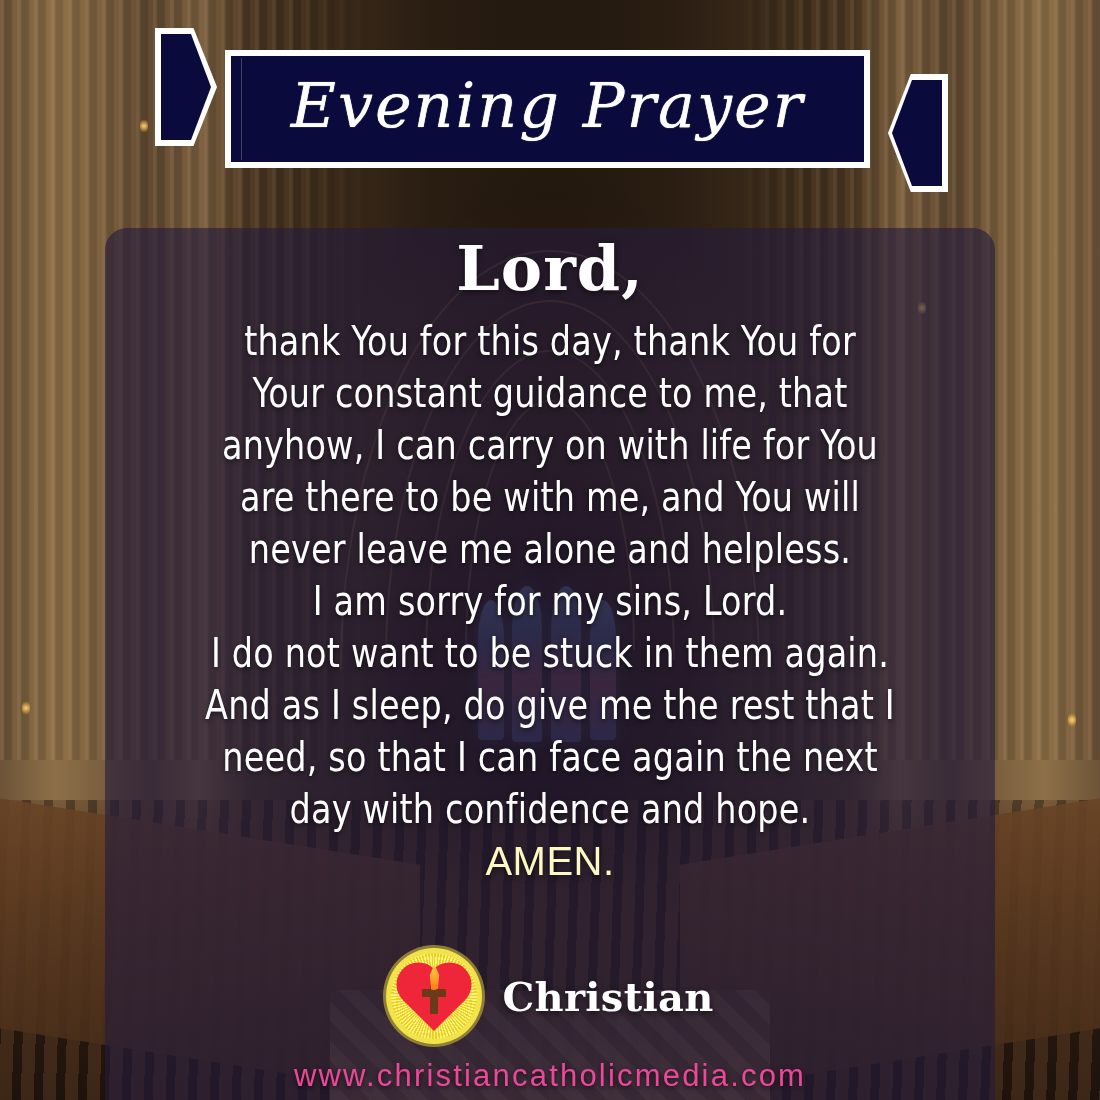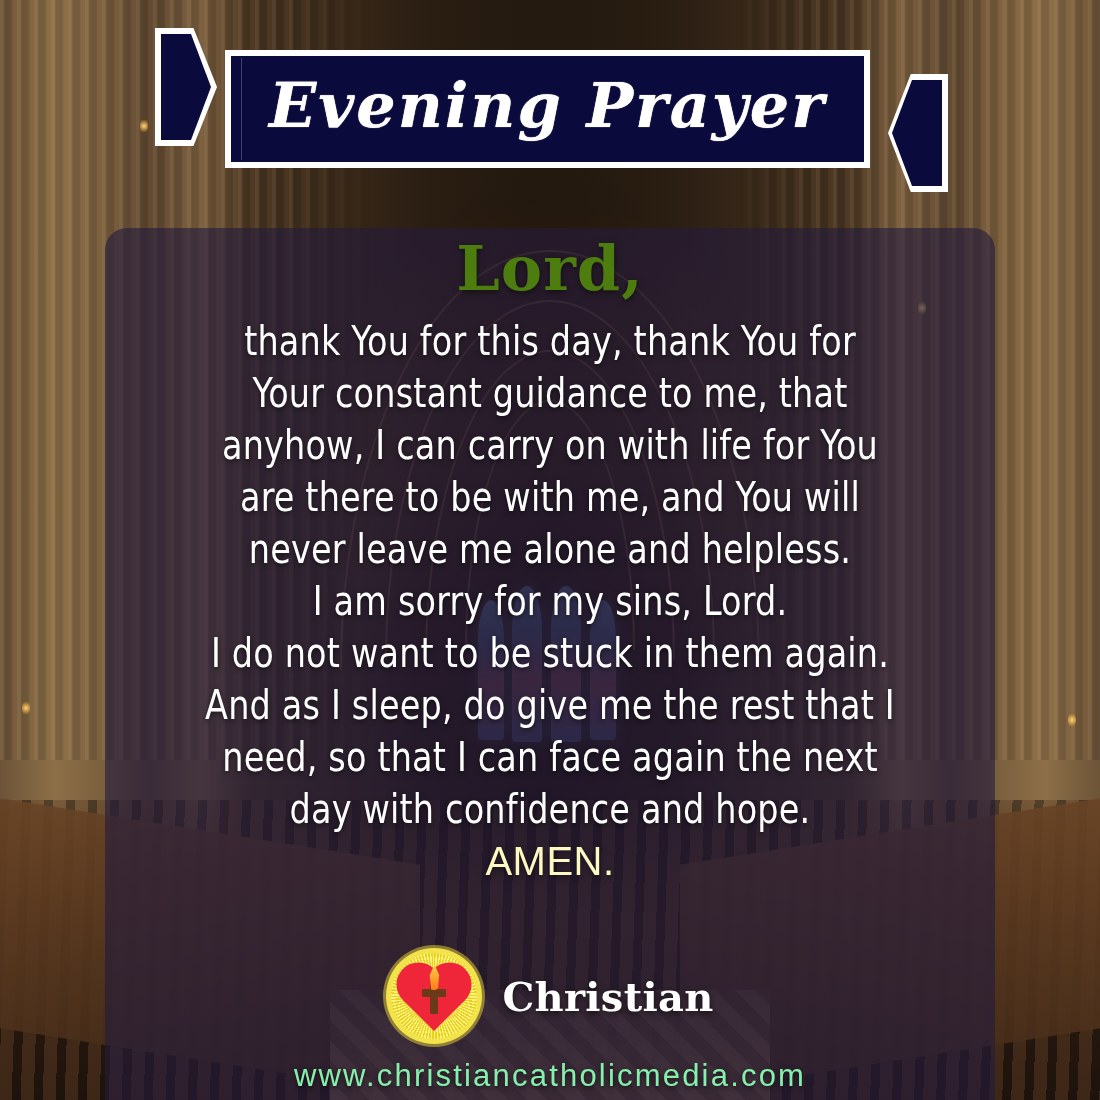--- a/index.html
+++ b/index.html
@@ -107,30 +107,30 @@
     position:absolute; left:225px; top:50px; width:645px; height:118px;
     background:#0a0a3c; border:6px solid #ffffff;
   }
   .banner::after{
     content:""; position:absolute; left:10px; top:2px; bottom:2px; width:1px;
     background:rgba(255,255,255,.22);
   }
   .banner-title{
     position:absolute; inset:0; display:flex; align-items:center; justify-content:center;
     color:#ffffff; font-family:"DejaVu Serif", serif; font-style:italic;
-    font-size:62px; font-weight:700; letter-spacing:2px; line-height:1;
+    font-size:62px; font-weight:400; letter-spacing:2px; line-height:1;
     padding-bottom:6px;
     text-shadow:0 0 1px rgba(255,255,255,.9);
   }
 
   
   .prayer{ position:absolute; left:105px; top:236px; width:890px; text-align:center; }
 
   .lord{
-    color:#4d7c0f; font-family:"DejaVu Serif", serif; font-weight:700;
+    color:#ffffff; font-family:"DejaVu Serif", serif; font-weight:700;
     font-size:62px; line-height:1.05; letter-spacing:1px; margin-bottom:14px;
     text-shadow:0 2px 6px rgba(0,0,0,.55);
   }
   .body-lines{
     color:#fff;
     font-family:"Liberation Sans Narrow","DejaVu Sans Condensed","Liberation Sans",sans-serif;
     font-stretch:condensed;
     font-size:40px; line-height:52px; letter-spacing:.2px;
     text-shadow:0 2px 6px rgba(0,0,0,.55);
     transform:scaleX(.93); transform-origin:center top;
@@ -178,21 +178,21 @@
 
   .brand-text{
     color:#fff; font-family:"DejaVu Serif", serif; font-weight:700;
     font-size:40px; line-height:43px; letter-spacing:.3px;
     text-shadow:0 2px 6px rgba(0,0,0,.6);
   }
   .brand-text span{ display:block; }
 
   .url{
     position:absolute; left:0; right:0; top:1058px; text-align:center;
-    color:#86efac; font-family:"Liberation Sans", sans-serif;
+    color:#ec4899; font-family:"Liberation Sans", sans-serif;
     font-size:31px; letter-spacing:2.2px; font-weight:400;
     text-shadow:0 2px 5px rgba(0,0,0,.65);
   }
 </style>
 </head>
 <body>
 
 <div class="canvas">
 
   <div class="bg">

